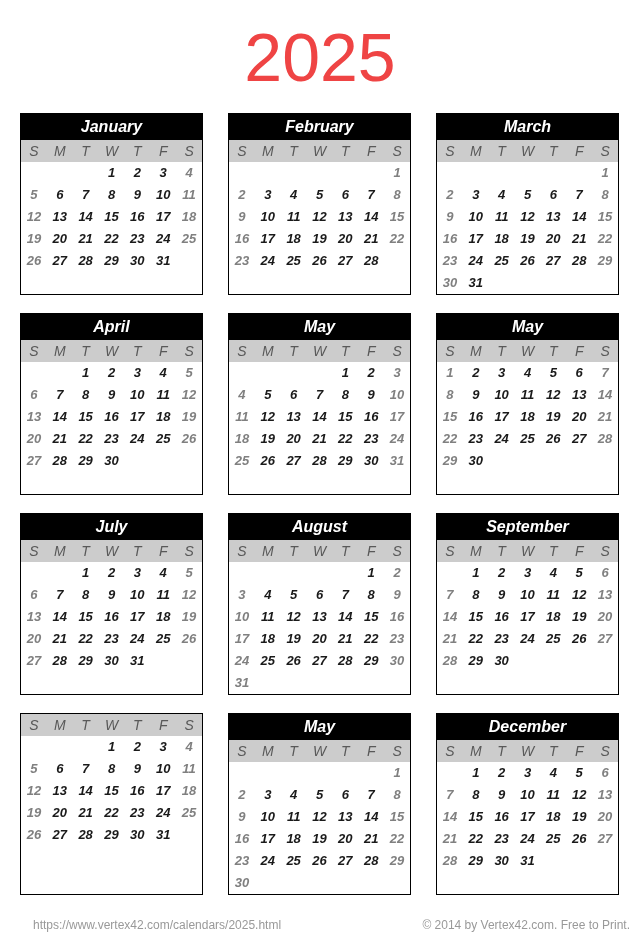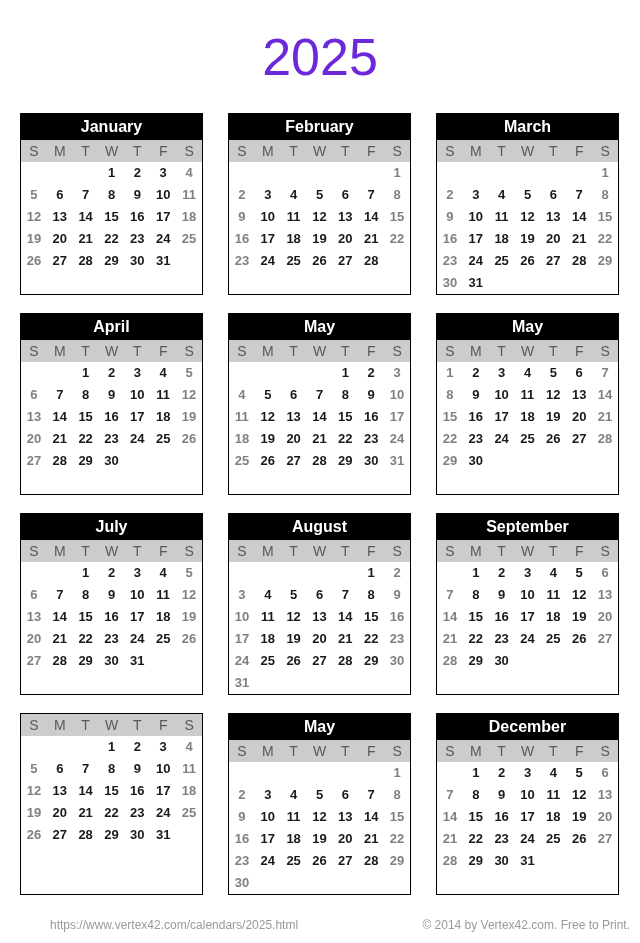--- a/index.html
+++ b/index.html
@@ -11,31 +11,32 @@
     width: 640px;
     height: 943px;
     font-family: "Liberation Sans", sans-serif;
     overflow: hidden;
   }
   .year-title {
     height: 113px;
     display: flex;
     align-items: center;
     justify-content: center;
-    font-size: 52px;
+    font-size: 68px;
     font-weight: 400;
-    color: #6d28d9;
+    color: #ef4444;
     letter-spacing: 0px;
   }
   .calendar-grid {
     display: grid;
     grid-template-columns: repeat(3, 183px);
     column-gap: 25px;
     row-gap: 18px;
     margin-left: 20px;
+    font-style: italic;
   }
   .month {
     width: 183px;
     height: 182px;
     box-sizing: border-box;
     border: 1px solid #000000;
     background: #ffffff;
     overflow: hidden;
   }
   .month-header {
@@ -72,21 +73,21 @@
     line-height: 22px;
   }
   .date-cell.weekend {
     color: var(--weekend-color, #808080);
   }
   .page-footer {
     margin-top: 23px;
     display: flex;
     justify-content: space-between;
     align-items: flex-end;
-    padding: 0 10px 0 50px;
+    padding: 0 10px 0 33px;
     font-size: 12px;
     color: var(--footer-color, #999);
     gap: 24px;
   }
 </style>
 </head>
 <body>
 
 <div class="year-title">2025</div>
 

